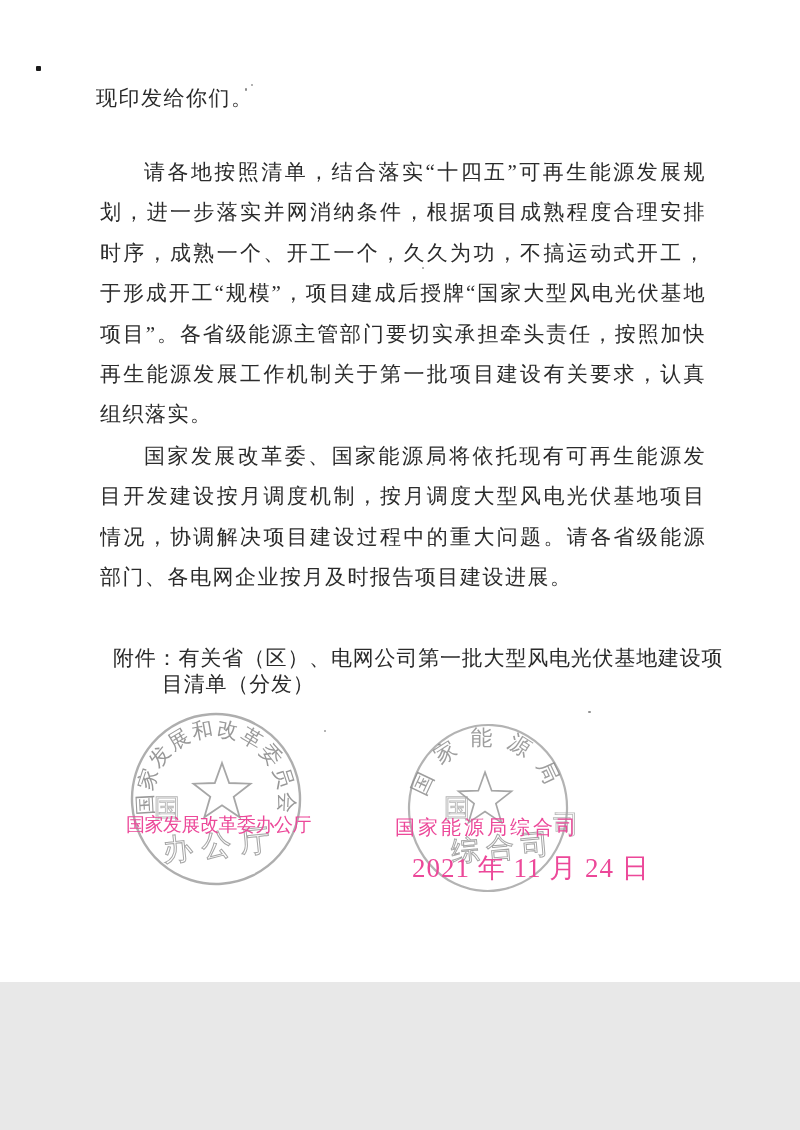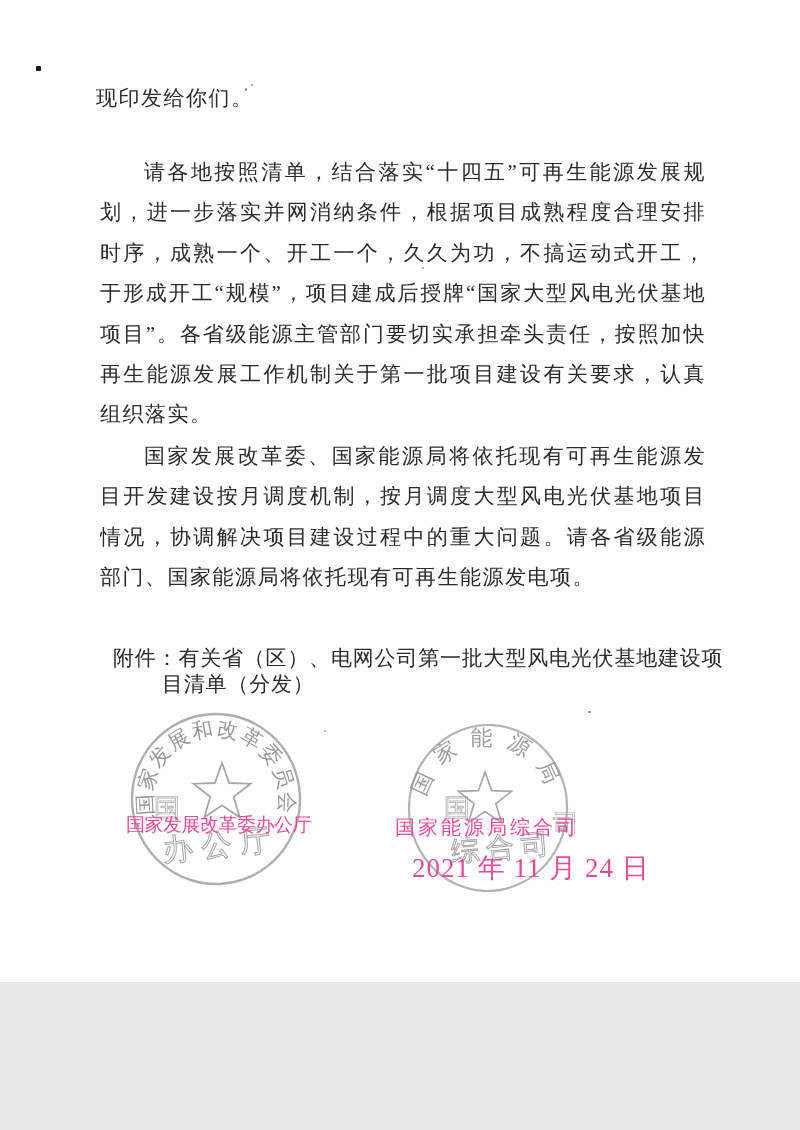--- a/index.html
+++ b/index.html
@@ -71,21 +71,21 @@
     <div class="line">于形成开工“规模”，项目建成后授牌“国家大型风电光伏基地</div>
     <div class="line">项目”。各省级能源主管部门要切实承担牵头责任，按照加快可</div>
     <div class="line">再生能源发展工作机制关于第一批项目建设有关要求，认真抓好</div>
     <div class="line last">组织落实。</div>
   </div>
 
   <div class="para para-2">
     <div class="line first">国家发展改革委、国家能源局将依托现有可再生能源发电项</div>
     <div class="line">目开发建设按月调度机制，按月调度大型风电光伏基地项目建设</div>
     <div class="line">情况，协调解决项目建设过程中的重大问题。请各省级能源主管</div>
-    <div class="line last">部门、国家能源局将依托现有可再生能源发电项。</div>
+    <div class="line last">部门、各电网企业按月及时报告项目建设进展。</div>
   </div>
 
   <div class="attach-1">附件：有关省（区）、电网公司第一批大型风电光伏基地建设项</div>
   <div class="attach-2">目清单（分发）</div>
 
   <div class="stamp stamp-left">
     <svg viewBox="-100 -100 200 200">
       <ellipse rx="84" ry="85" fill="none" stroke="#9a9a9a" stroke-width="2.4" opacity="0.8" transform="rotate(-4)"></ellipse>
       <path id="arc-left" d="M -58,28 A 64,64 0 1 1 58,28" fill="none"></path>
       <text font-size="21" fill="#8d8d8d" letter-spacing="2" opacity="0.9">

